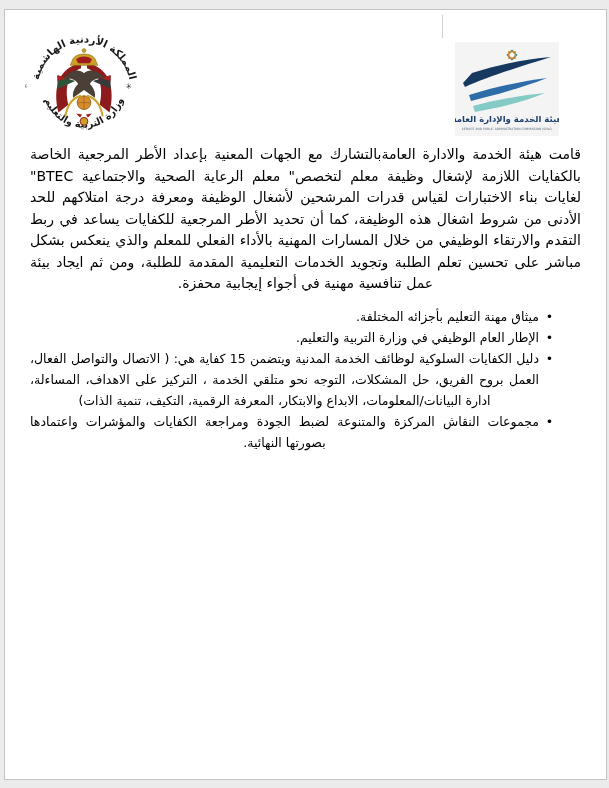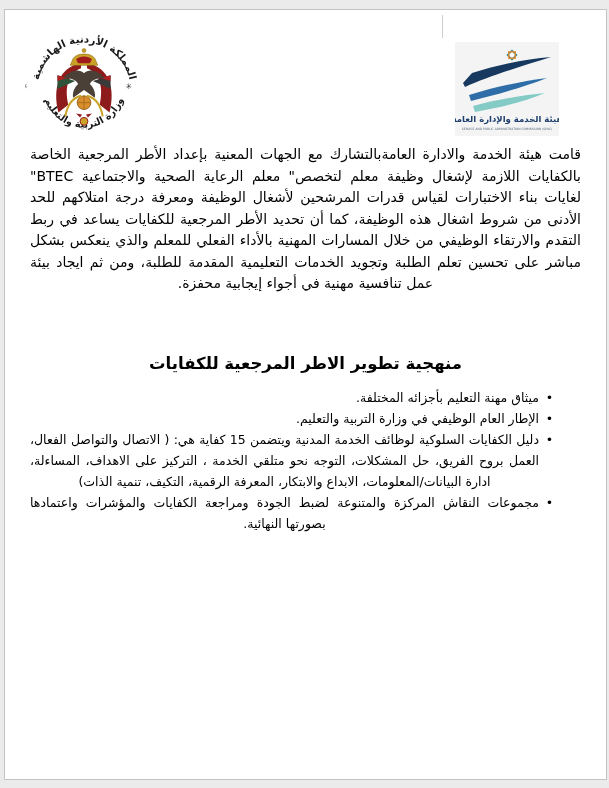--- a/index.html
+++ b/index.html
@@ -121,21 +121,20 @@
         <text x="52" y="87" text-anchor="middle" font-size="3" fill="#5a6b7a">SERVICE AND PUBLIC ADMINISTRATION COMMISSION (SPAC)</text>
       </svg>
     </div>
   </div>
 
   <div class="content">
 
 
     <p class="intro-par">قامت هيئة الخدمة والادارة العامةبالتشارك مع الجهات المعنية بإعداد الأطر المرجعية الخاصة بالكفايات اللازمة لإشغال وظيفة معلم لتخصص" معلم الرعاية الصحية والاجتماعية BTEC" لغايات بناء الاختبارات لقياس قدرات المرشحين لأشغال الوظيفة ومعرفة درجة امتلاكهم للحد الأدنى من شروط اشغال هذه الوظيفة، كما أن تحديد الأطر المرجعية للكفايات يساعد في ربط التقدم والارتقاء الوظيفي من خلال المسارات المهنية بالأداء الفعلي للمعلم والذي ينعكس بشكل مباشر على تحسين تعلم الطلبة وتجويد الخدمات التعليمية المقدمة للطلبة، ومن ثم ايجاد بيئة عمل تنافسية مهنية في أجواء إيجابية محفزة.</p>
 
-    <h2 class="section-heading">منهجية تطوير الاطر المرجعية للكفايات</h2>
 
 
     <ul class="ref-list">
       <li>
         <span class="marker">•</span>
         <span>ميثاق مهنة التعليم بأجزائه المختلفة.</span>
       </li>
       <li>
         <span class="marker">•</span>
         <span>الإطار العام الوظيفي في وزارة التربية والتعليم.</span>

